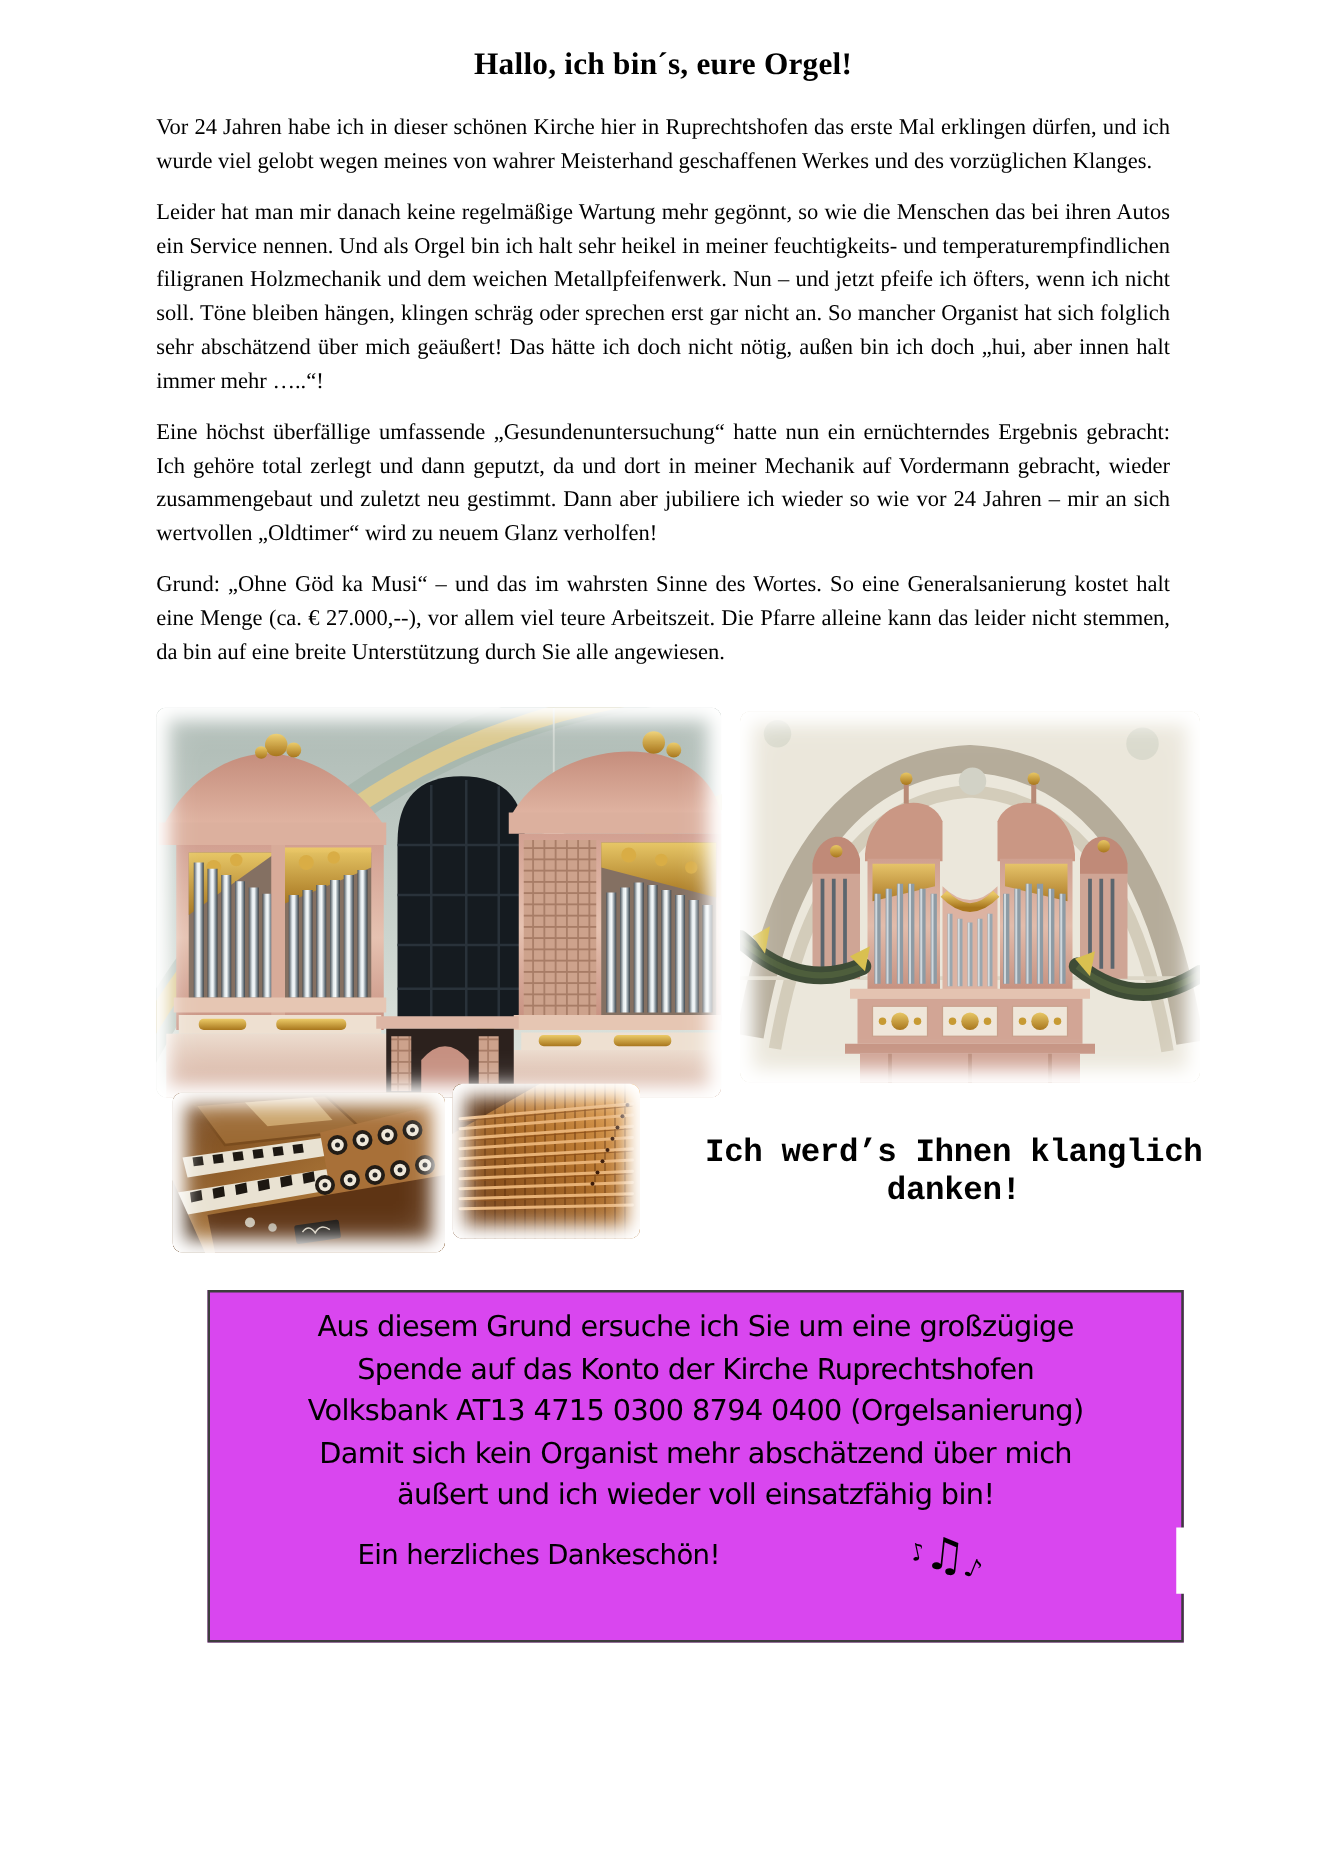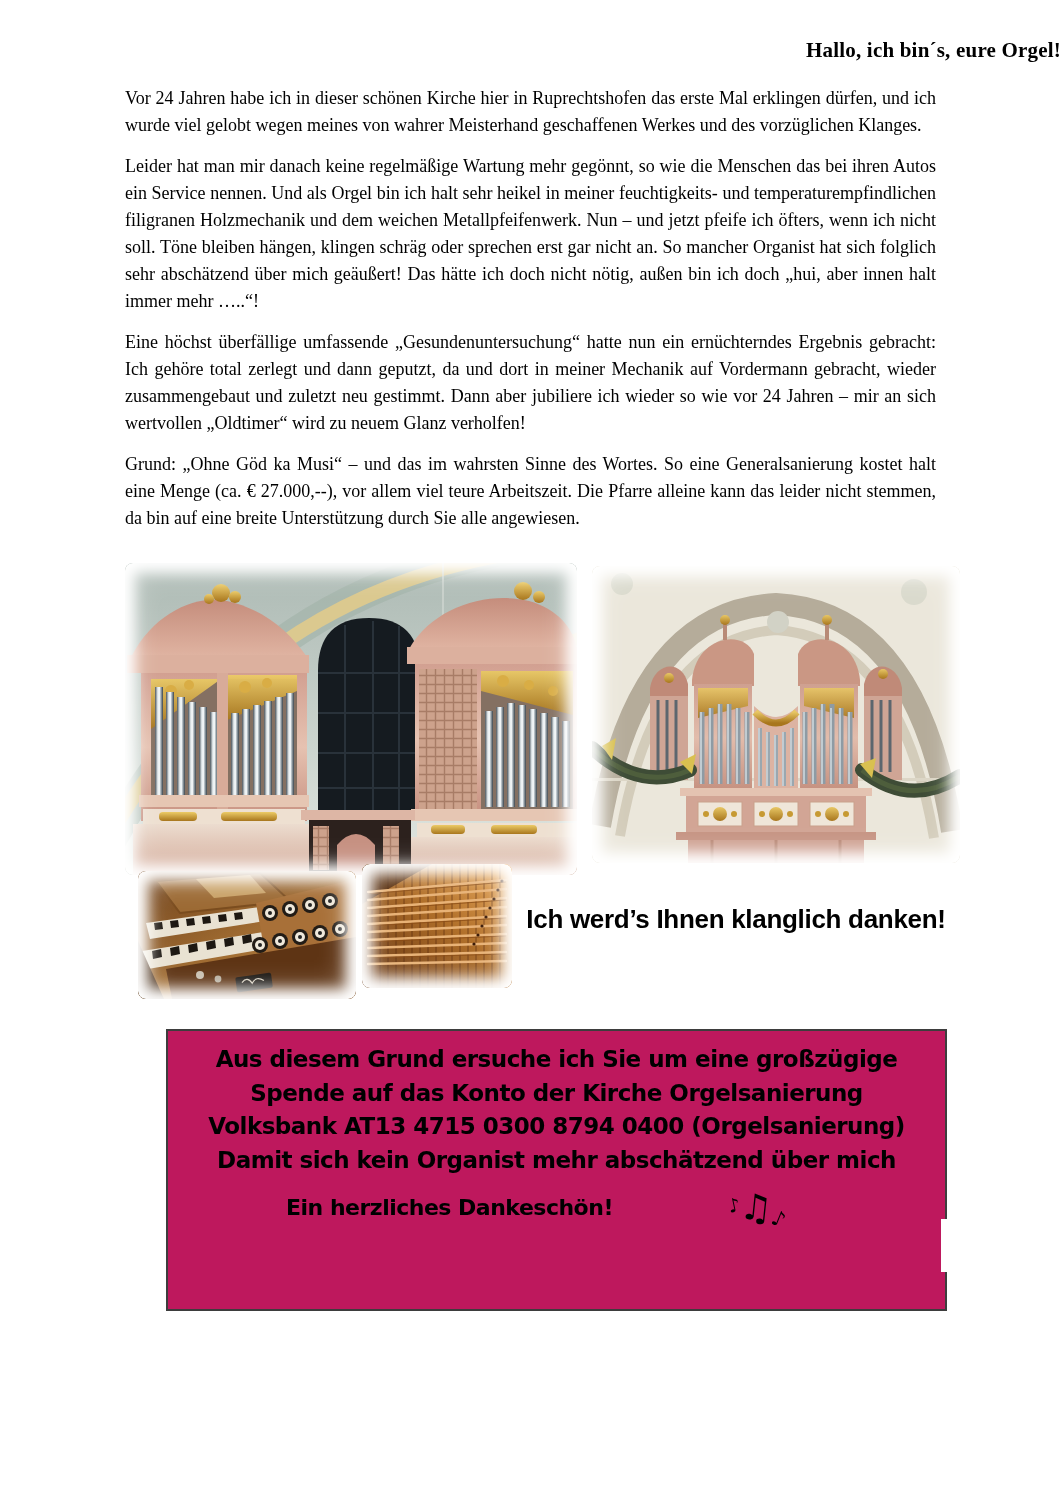--- a/index.html
+++ b/index.html
@@ -1,50 +1,50 @@
 <!DOCTYPE html>
 <html lang="de"><head>
 <meta charset="utf-8">
 <style>
   html,body { margin:0; padding:0; background:#ffffff; }
   .page {
     position:relative; width:1061px; height:1500px; background:#fff;
     font-family:"Liberation Serif", serif; color:#000; overflow:hidden;
   }
   .title {
-    margin:38px 0 0 0; text-align:right;
-    font-size:21px; font-weight:bold; letter-spacing:.2px;
+    margin:38px 0 0 0; text-align:center;
+    font-size:25px; font-weight:bold; letter-spacing:.2px;
   }
   .par {
     margin:14px 125px 0 125px; text-align:justify;
     font-size:18px; line-height:27px;
   }
   .par.p1 { margin-top:22px; }
 
   
   .collage { position:relative; height:455px; margin-top:17px; }
   .photo { position:absolute; overflow:hidden; border-radius:8px; background:#fff; }
   .photo svg { display:block; width:100%; height:100%; }
   .vig { position:absolute; inset:0; border-radius:8px; pointer-events:none;
          box-shadow: inset 0 0 14px 9px #ffffff, inset 0 0 30px 6px rgba(255,255,255,.55); }
   .ph-left     { left:125px; top:14px;  width:452px; height:312px; }
   .ph-right    { left:592px; top:17px;  width:368px; height:297px; }
   .ph-console  { left:138px; top:322px; width:218px; height:128px; }
   .ph-trackers { left:362px; top:315px; width:150px; height:124px; }
   .slogan {
-    position:absolute; left:526px; top:355px; width:420px; text-align:center;
-    font-family:Liberation Sans, sans-serif; font-weight:bold; font-size:26px;
+    position:absolute; left:553px; top:355px; width:420px; text-align:center;
+    font-family:Liberation Mono, monospace; font-weight:bold; font-size:26px;
     letter-spacing:-0.3px;
   }
 
   
   .donation-box {
     position:relative; margin:25px 114px 0 166px; height:278px;
-    border:2px solid #3d3d3d; background:#be185d;
-    font-family:"DejaVu Sans", sans-serif; font-weight:bold;
+    border:2px solid #3d3d3d; background:#d946ef;
+    font-family:"DejaVu Sans", sans-serif; font-weight:normal;
   }
   .box-line { text-align:center; font-size:23px; line-height:33.5px; letter-spacing:-0.5px; }
   .box-line.first { margin-top:12px; }
   .thanks-row { position:relative; margin-top:18px; height:40px; }
   .thanks { position:absolute; left:118px; top:0; font-size:22px; letter-spacing:-0.5px; }
   .notes { position:absolute; left:560px; top:-8px; white-space:nowrap; }
   .note-sm  { font-size:19px; display:inline-block; transform:translateY(-8px) rotate(-12deg); }
   .note-md  { font-size:36px; display:inline-block; transform:rotate(6deg); }
   .note-sm2 { font-size:21px; display:inline-block; transform:translateY(6px) rotate(22deg); }
   .border-gap { position:absolute; right:-3px; top:188px; width:7px; height:53px; background:#fff; }
@@ -390,23 +390,24 @@
         </g>
       </svg>
       <div class="vig"></div>
     </div>
 
     <div class="slogan">Ich werd’s Ihnen klanglich danken!</div>
   </div>
 
   <div class="donation-box">
     <div class="box-line first">Aus diesem Grund ersuche ich Sie um eine großzügige</div>
-    <div class="box-line">Spende auf das Konto der Kirche Orgelsanierung</div>
+    <div class="box-line">Spende auf das Konto der Kirche Ruprechtshofen</div>
     <div class="box-line">Volksbank AT13 4715 0300 8794 0400 (Orgelsanierung)</div>
     <div class="box-line">Damit sich kein Organist mehr abschätzend über mich</div>
+    <div class="box-line">äußert und ich wieder voll einsatzfähig bin!</div>
     <div class="thanks-row">
       <span class="thanks">Ein herzliches Dankeschön!</span>
       <span class="notes"><span class="note-sm">♪</span><span class="note-md">♫</span><span class="note-sm2">♪</span></span>
     </div>
     <div class="border-gap"></div>
   </div>
 
 </div>
 
 </body></html>

